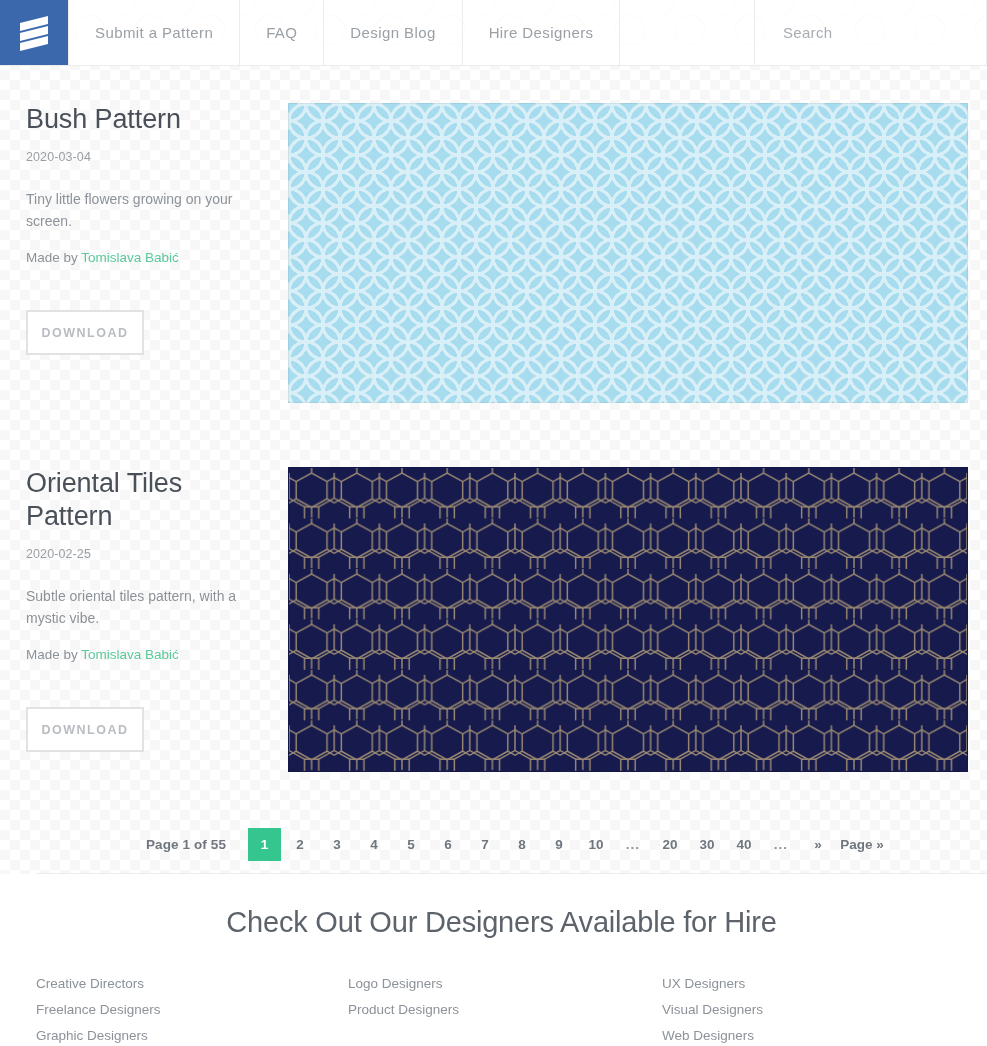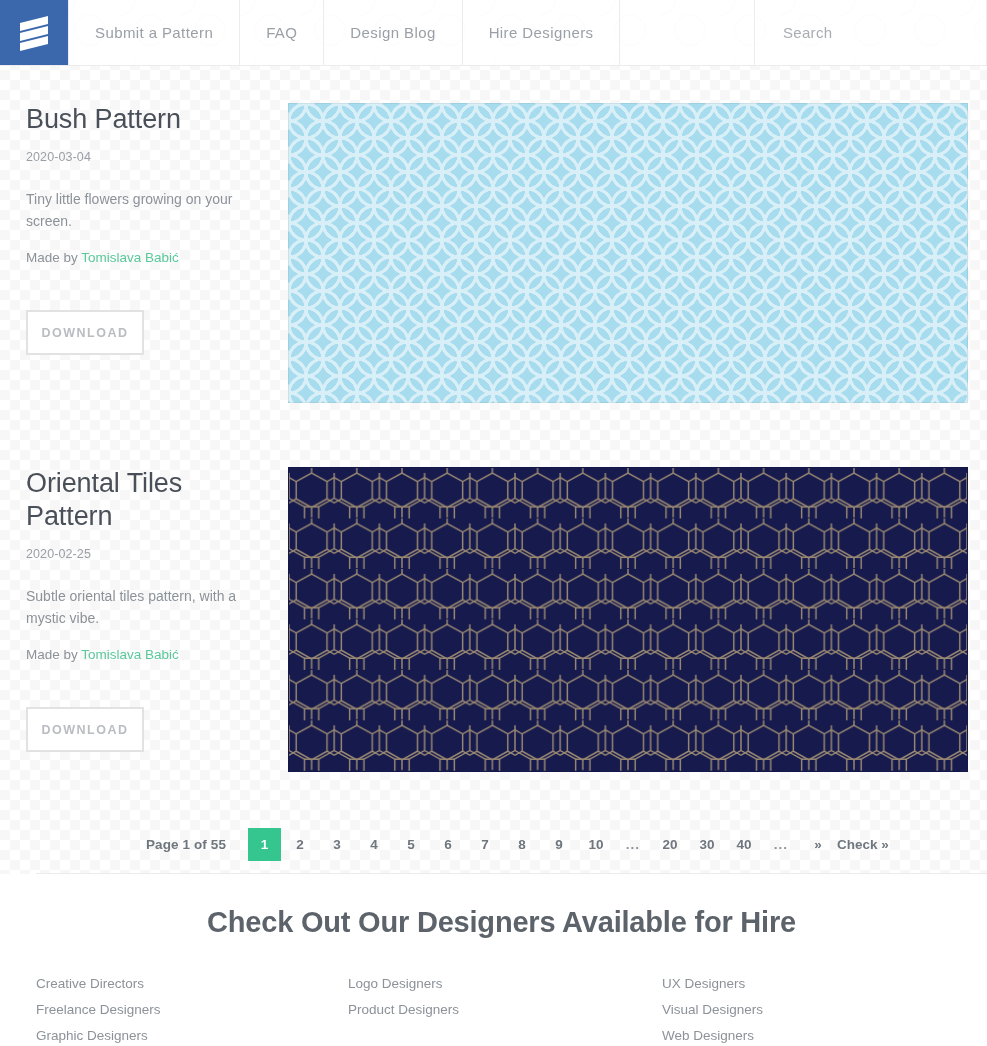--- a/index.html
+++ b/index.html
@@ -254,21 +254,21 @@
 
   
   .footer {
     background: #ffffff;
     padding-top: 32px;
     height: 187px;
   }
   .footer-title {
     text-align: center;
     font-size: 29px;
-    font-weight: bold;
+    font-weight: normal;
     color: #5d636b;
     letter-spacing: -0.2px;
     margin-bottom: 32px;
     padding-left: 16px;
   }
   .footer-cols {
     display: flex;
     padding: 0 36px;
   }
   .footer-col {
@@ -376,21 +376,21 @@
     <span class="page-link">7</span>
     <span class="page-link">8</span>
     <span class="page-link">9</span>
     <span class="page-link">10</span>
     <span class="page-link ellipsis">...</span>
     <span class="page-link">20</span>
     <span class="page-link">30</span>
     <span class="page-link">40</span>
     <span class="page-link ellipsis">...</span>
     <span class="page-link">»</span>
-    <span class="page-link wide">Check »</span>
+    <span class="page-link wide">Page »</span>
   </div>
 
 </main>
 
 <footer class="footer">
   <h2 class="footer-title">Check Out Our Designers Available for Hire</h2>
   <div class="footer-cols">
     <div class="footer-col">
       <div class="footer-col-inner">
         <a class="footer-link">Creative Directors</a>

